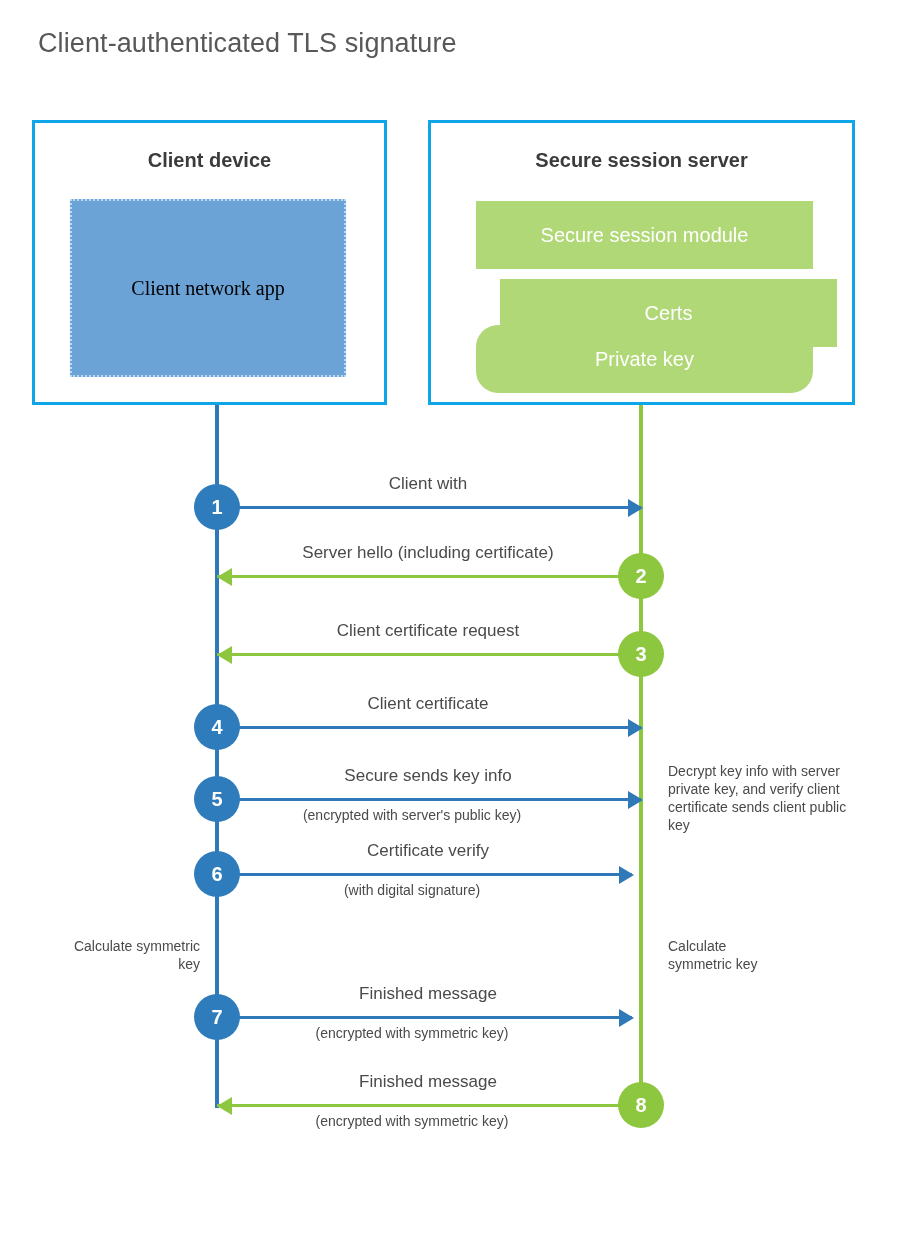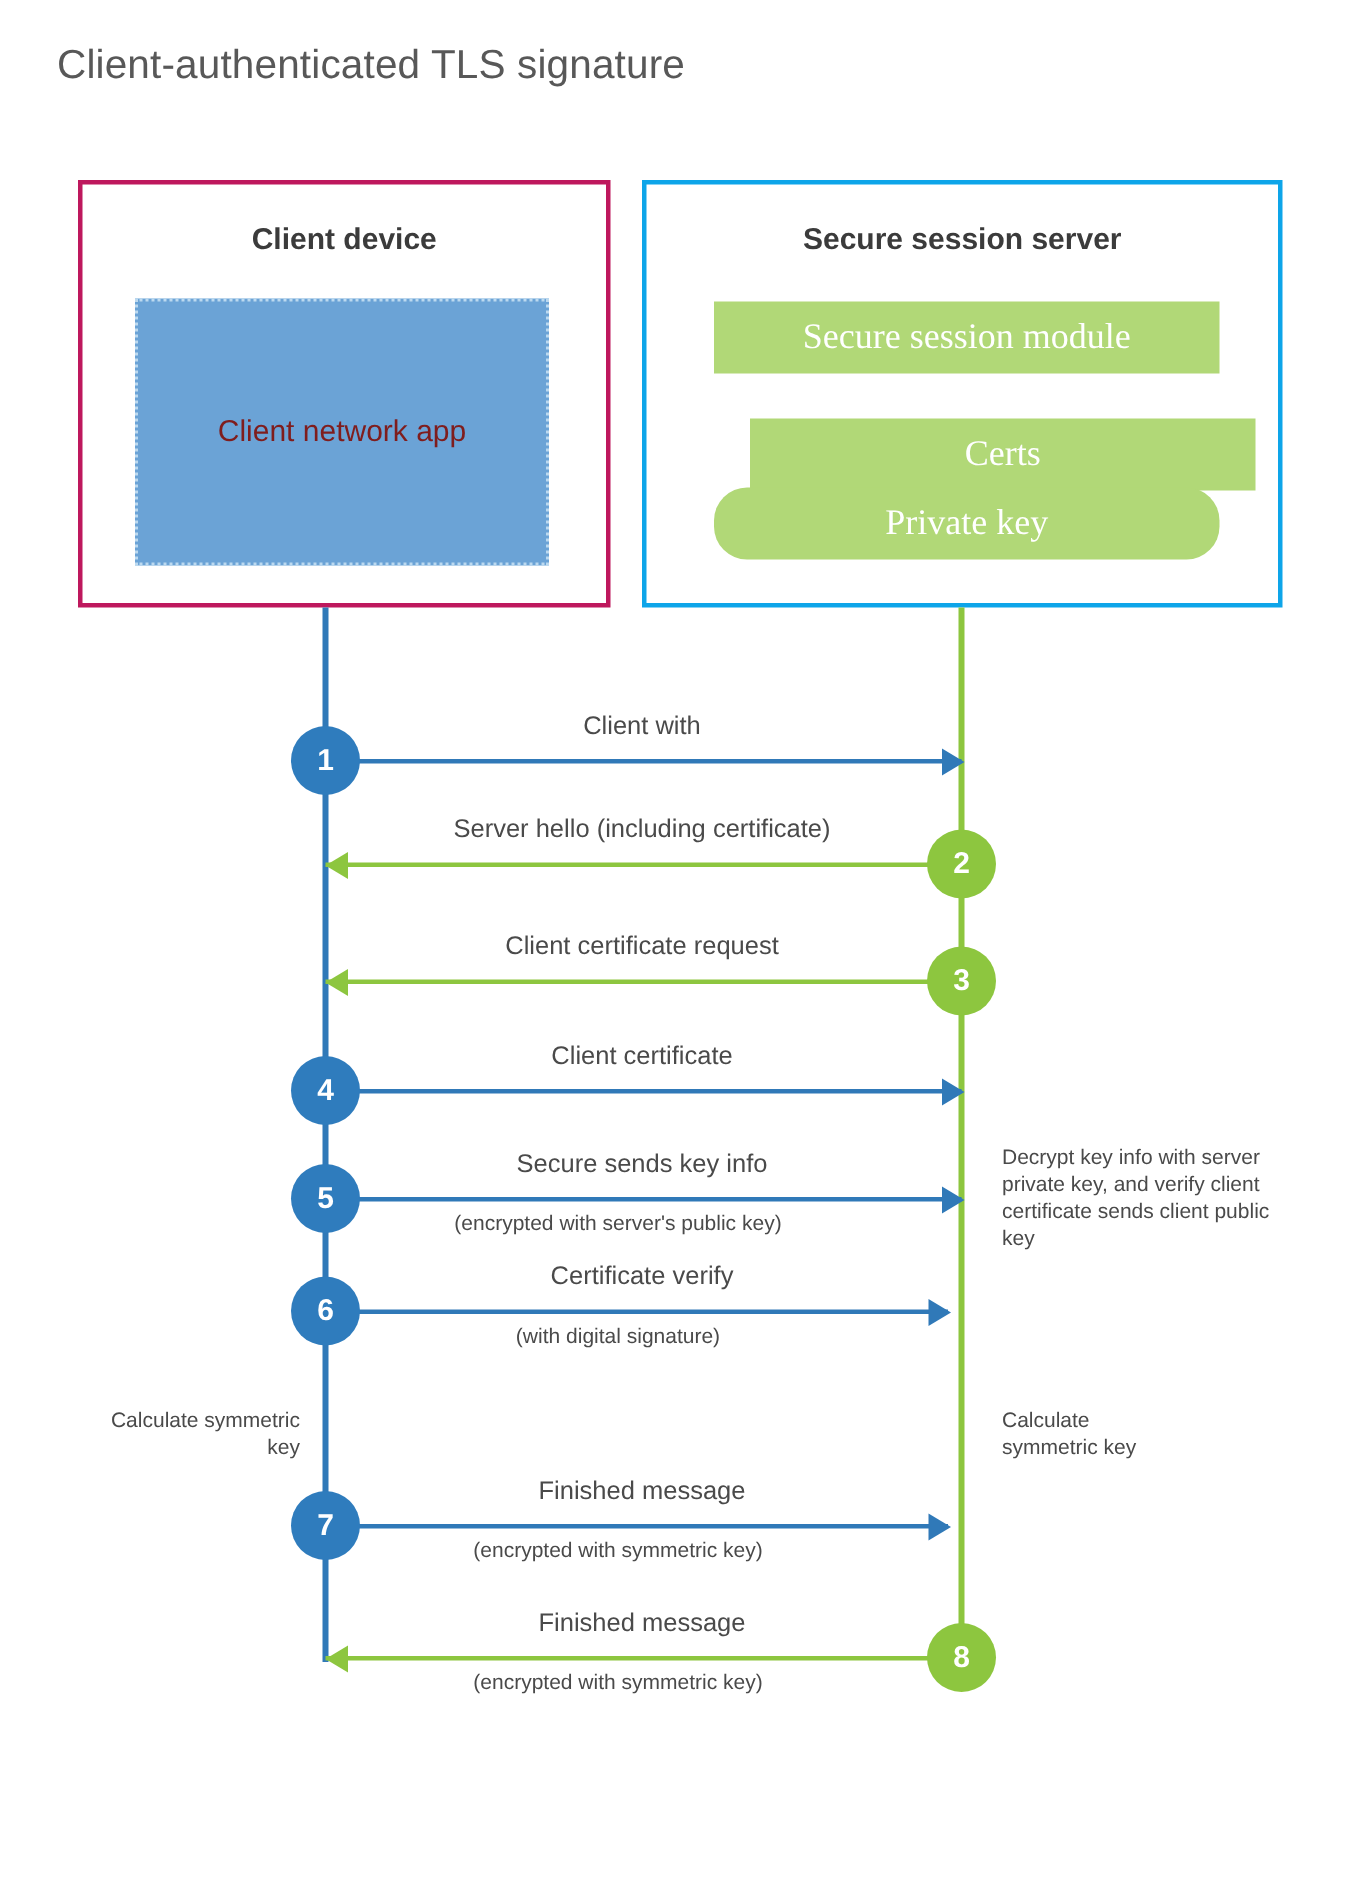--- a/index.html
+++ b/index.html
@@ -35,25 +35,25 @@
     white-space: nowrap;
   }
 
   
   .actor-box {
     position: absolute;
     background: #ffffff;
     box-sizing: border-box;
   }
   .actor-box.client {
-    left: 52px;
+    left: 32px;
     top: 120px;
     width: 355px;
     height: 285px;
-    border: 3px solid #be185d;
+    border: 3px solid #0ea5e9;
   }
   .actor-box.server {
     left: 428px;
     top: 120px;
     width: 427px;
     height: 285px;
     border: 3px solid #0ea5e9;
   }
   .actor-title {
     position: absolute;
@@ -73,40 +73,40 @@
     top: 76px;
     width: 276px;
     height: 178px;
     background: #6ba3d6;
     border: 2px dotted #bcd9ef;
     box-sizing: border-box;
     display: flex;
     align-items: center;
     justify-content: center;
     text-align: center;
-    color: #7f1d1d;
+    color: #000000;
     font-size: 20px;
     line-height: 1.35;
     padding: 0 14px;
+    font-family: Liberation Serif, serif;
   }
 
   
   .server-bar {
     position: absolute;
     left: 45px;
     width: 337px;
-    height: 48px;
+    height: 68px;
     background: #b0d munched;
     background: #b1d877;
     display: flex;
     align-items: center;
     justify-content: center;
     color: #ffffff;
-    font-size: 24px;
-    font-family: Liberation Serif, serif;
+    font-size: 20px;
   }
   .server-bar.b0 { top: 78px; }
   .server-bar.b1 { top: 156px; margin-left: 24px; }
   .server-bar.b2 { top: 202px; border-radius: 22px; }
 
   
   .lifeline {
     position: absolute;
     width: 4px;
   }

